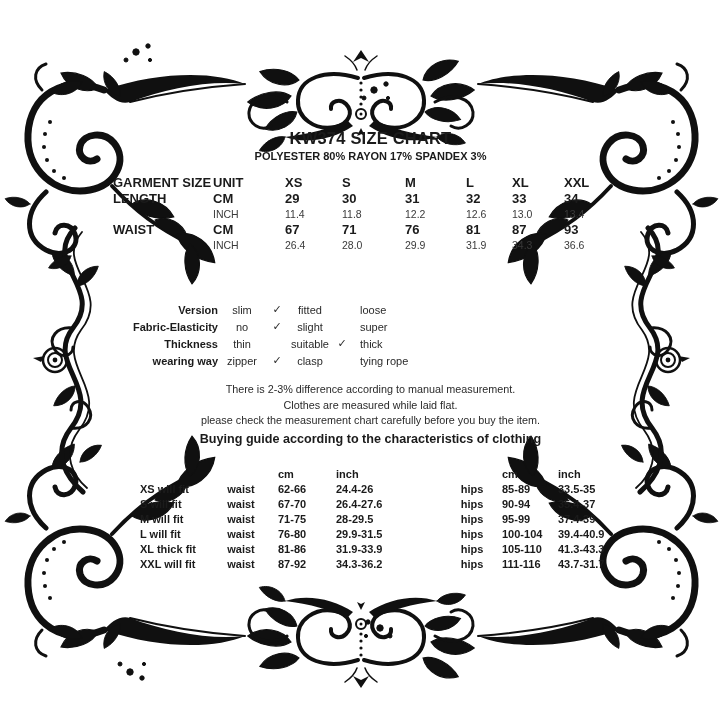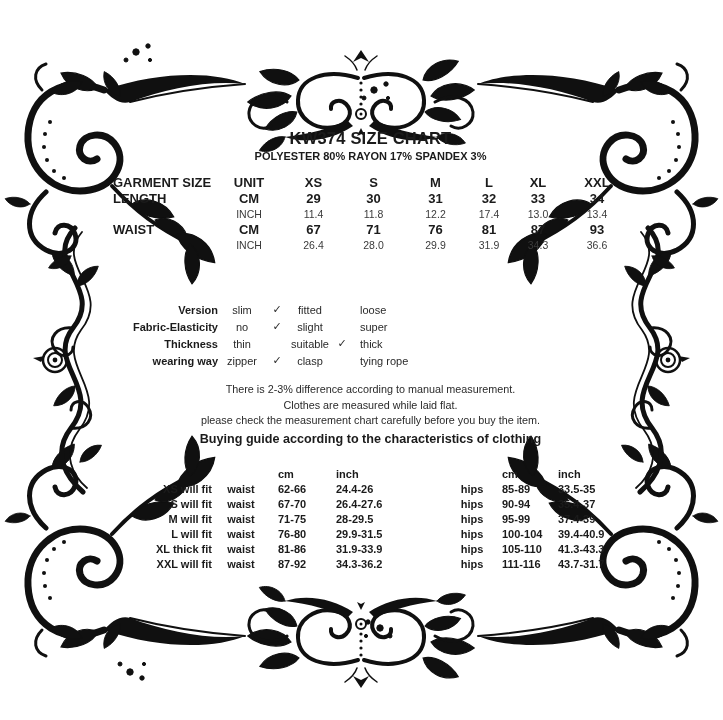--- a/index.html
+++ b/index.html
@@ -14,21 +14,21 @@
   
   .title{position:absolute;top:129px;left:9px;width:723px;text-align:center;
          font-size:16.5px;font-weight:bold;letter-spacing:.2px;}
   .subtitle{position:absolute;top:150px;left:9px;width:723px;text-align:center;
          font-size:11px;font-weight:bold;}
 
   
   .size-grid{position:absolute;left:113px;top:175px;width:517px;}
   .cols-size{display:grid;grid-template-columns:100px 72px 57px 63px 61px 46px 52px 66px;
              height:15.6px;align-items:center;}
-  .cols-size span{text-align:center;}
+  .cols-size span{}
   .cols-size .lbl{text-align:left;}
   .b{font-weight:bold;font-size:13px;color:#1b1b1b;}
   .r{font-weight:normal;font-size:10.5px;color:#3a3a3a;}
 
   
   .attr-grid{position:absolute;left:110px;top:301px;width:540px;}
   .cols-attr{display:grid;grid-template-columns:108px 48px 22px 44px 20px 78px 1fr;
              height:17px;align-items:center;font-size:11px;color:#2a2a2a;}
   .cols-attr .albl{font-weight:bold;text-align:right;color:#1b1b1b;}
   .cols-attr .c{text-align:center;}
@@ -38,21 +38,21 @@
 
   
   .notes{position:absolute;top:382px;left:9px;width:723px;text-align:center;color:#2a2a2a;}
   .notes .nline{font-size:10.8px;line-height:15.6px;}
   .notes .nhead{font-size:12.6px;font-weight:bold;line-height:18px;margin-top:1px;color:#1b1b1b;}
 
   
   .buy-grid{position:absolute;left:140px;top:466px;width:500px;}
   .cols-buy{display:grid;grid-template-columns:72px 58px 62px 120px 40px 60px 88px;
             height:15px;align-items:center;font-size:11px;font-weight:bold;color:#1b1b1b;}
-  .cols-buy .sz{text-align:right;}
+  .cols-buy .sz{}
   .cols-buy .pt{text-align:center;}
   .cols-buy .v1{text-align:left;padding-left:8px;}
   .cols-buy .v2{text-align:left;padding-left:4px;}
   .cols-buy .v3{text-align:left;padding-left:10px;}
   .cols-buy .v4{text-align:left;padding-left:6px;}
 </style>
 </head>
 <body>
 
 <div id="stage">
@@ -169,21 +169,21 @@
       <span>32</span>
       <span>33</span>
       <span>34</span>
     </div>
     <div class="cols-size r">
       <span class="lbl"></span>
       <span>INCH</span>
       <span>11.4</span>
       <span>11.8</span>
       <span>12.2</span>
-      <span>17.4</span>
+      <span>12.6</span>
       <span>13.0</span>
       <span>13.4</span>
     </div>
     <div class="cols-size b">
       <span class="lbl">WAIST</span>
       <span>CM</span>
       <span>67</span>
       <span>71</span>
       <span>76</span>
       <span>81</span>

